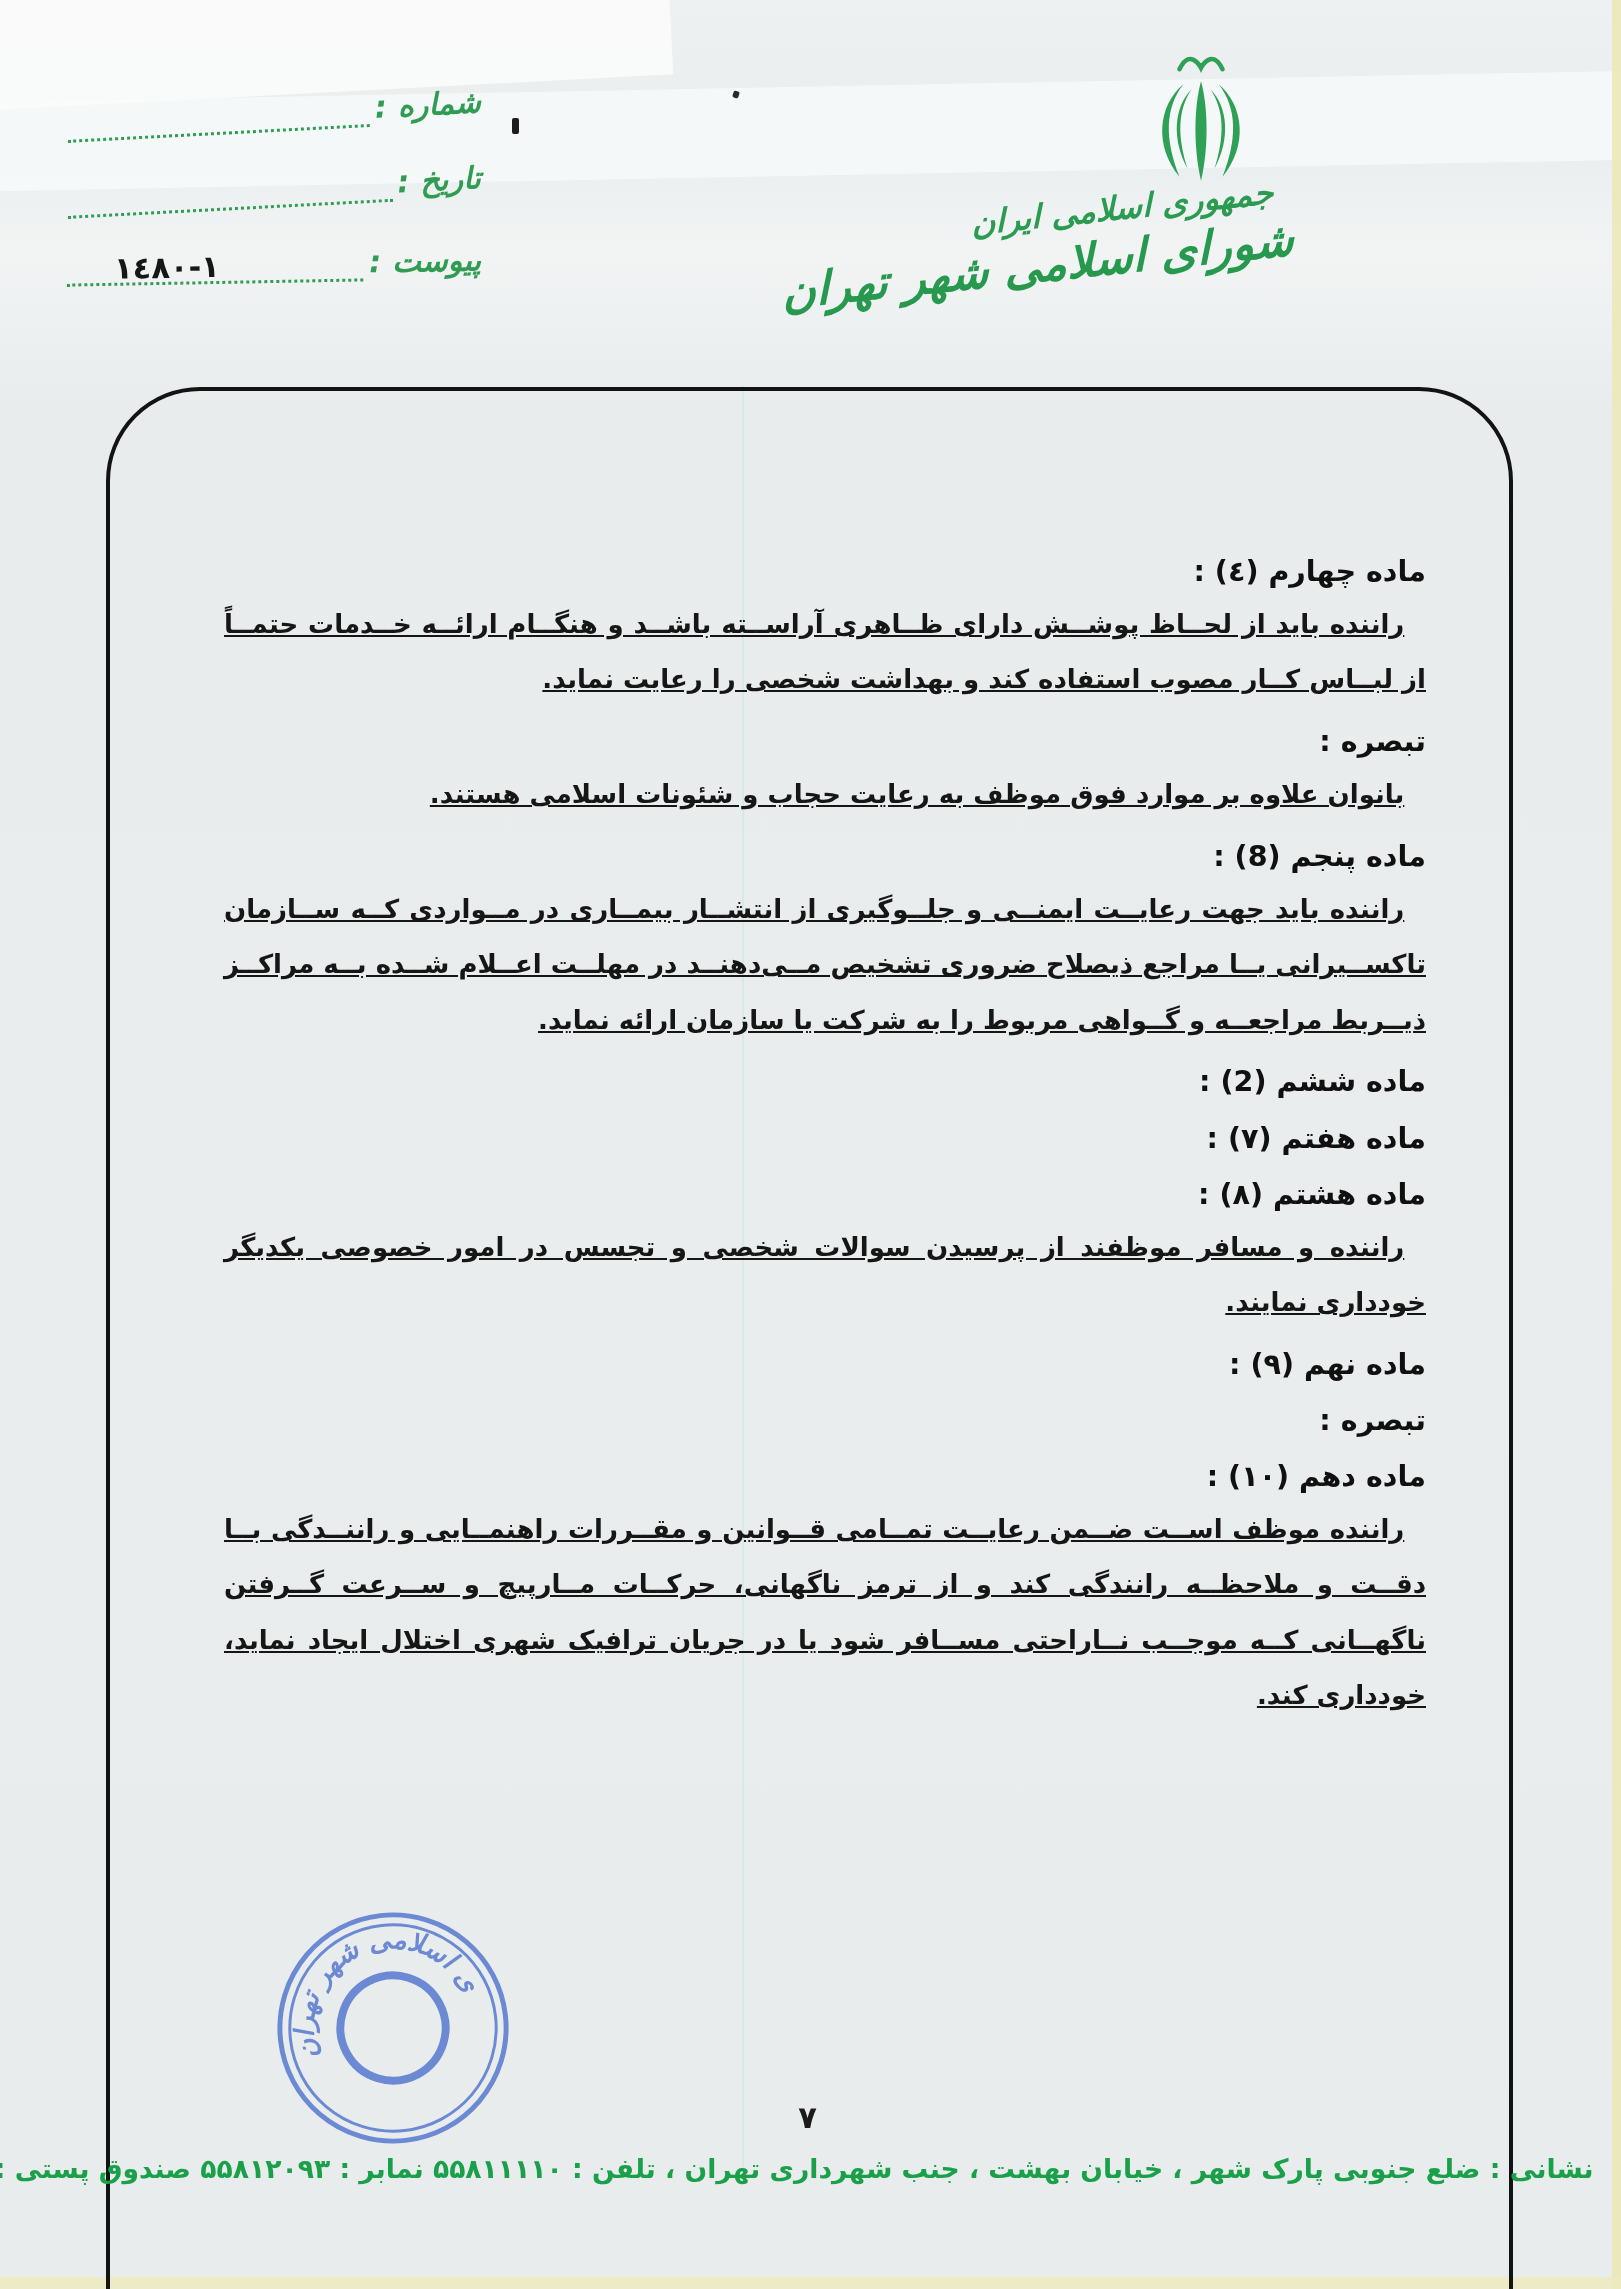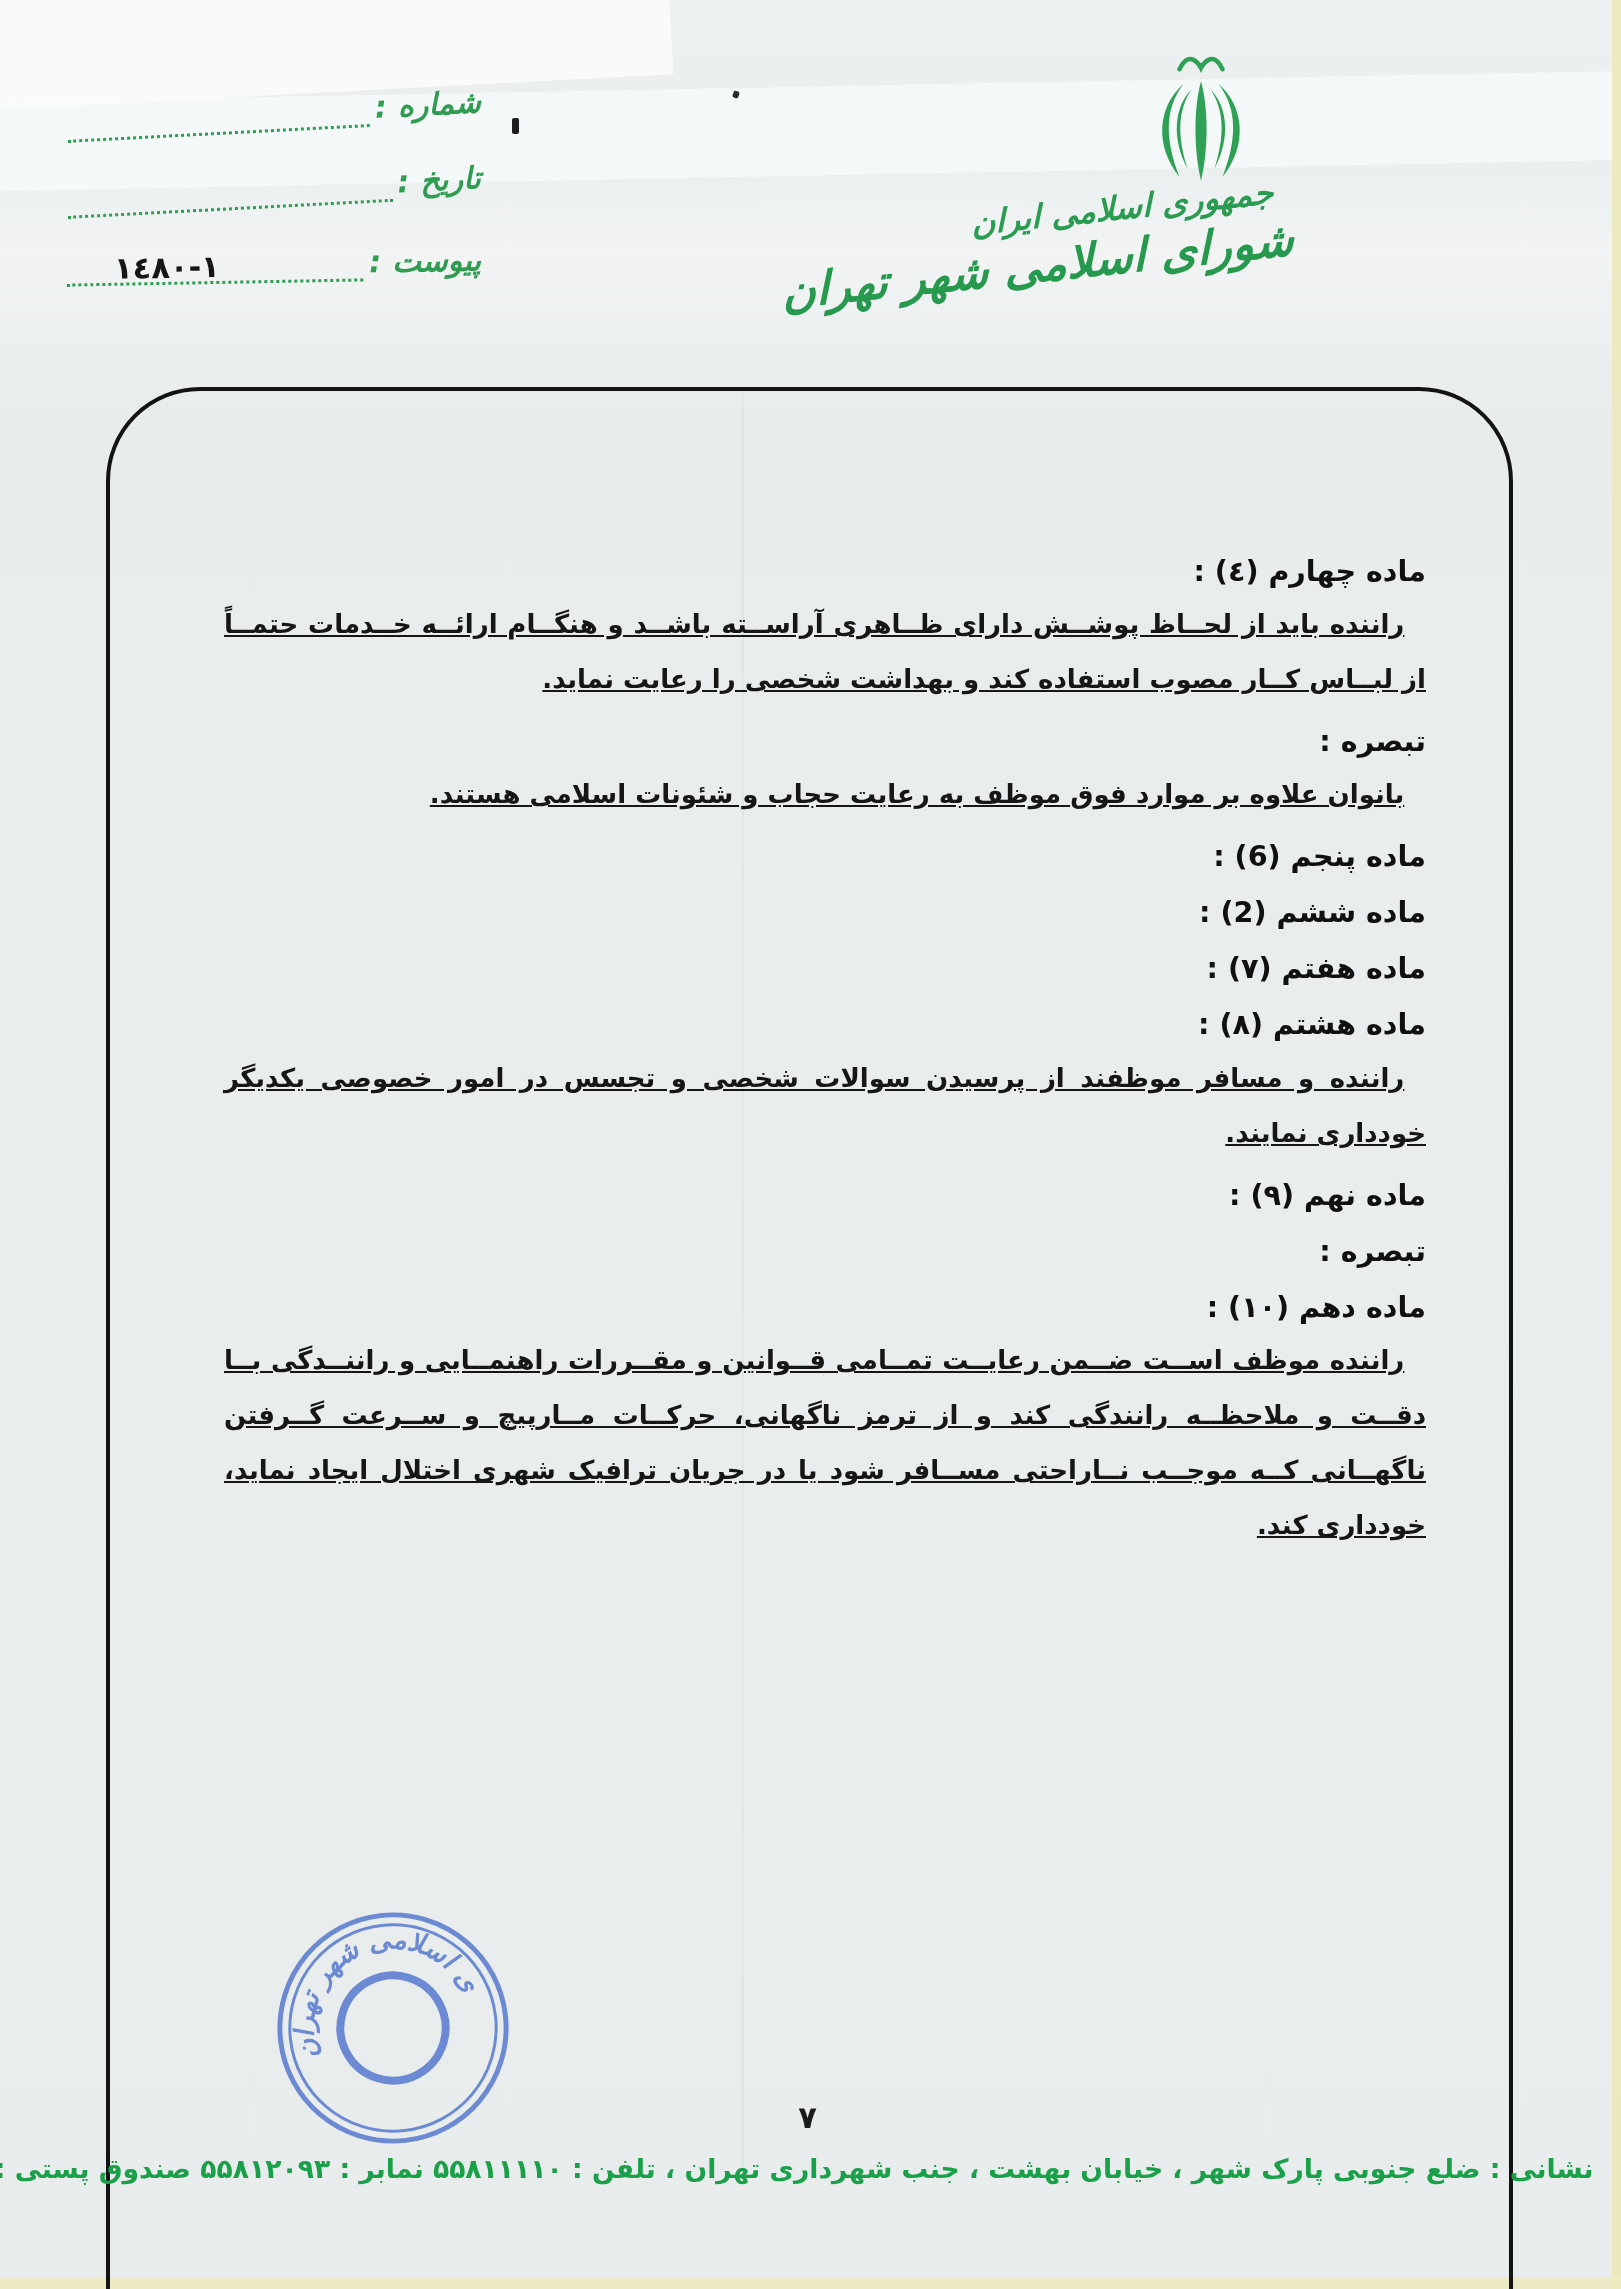--- a/index.html
+++ b/index.html
@@ -143,21 +143,22 @@
           <h2 class="sec-heading">ماده چهارم (٤) :</h2>
           <p class="sec-body">راننده باید از لحــاظ پوشــش دارای ظــاهری آراســته باشــد و هنگــام ارائــه خــدمات حتمــاً از لبــاس کــار مصوب استفاده کند و بهداشت شخصی را رعایت نماید.</p>
         </section>
 
         <section class="sec">
           <h2 class="sec-heading">تبصره :</h2>
           <p class="sec-body">بانوان علاوه بر موارد فوق موظف به رعایت حجاب و شئونات اسلامی هستند.</p>
         </section>
 
         <section class="sec">
-          <h2 class="sec-heading">ماده پنجم (6) :</h2>
+          <h2 class="sec-heading">ماده پنجم (8) :</h2>
+          <p class="sec-body">راننده باید جهت رعایــت ایمنــی و جلــوگیری از انتشــار بیمــاری در مــواردی کــه ســازمان تاکســیرانی یــا مراجع ذیصلاح ضروری تشخیص مــی‌دهنــد در مهلــت اعــلام شــده بــه مراکــز ذیــربط مراجعــه و گــواهی مربوط را به شرکت یا سازمان ارائه نماید.</p>
         </section>
 
         <section class="sec">
           <h2 class="sec-heading">ماده ششم (2) :</h2>
         </section>
 
         <section class="sec">
           <h2 class="sec-heading">ماده هفتم (٧) :</h2>
         </section>
 

